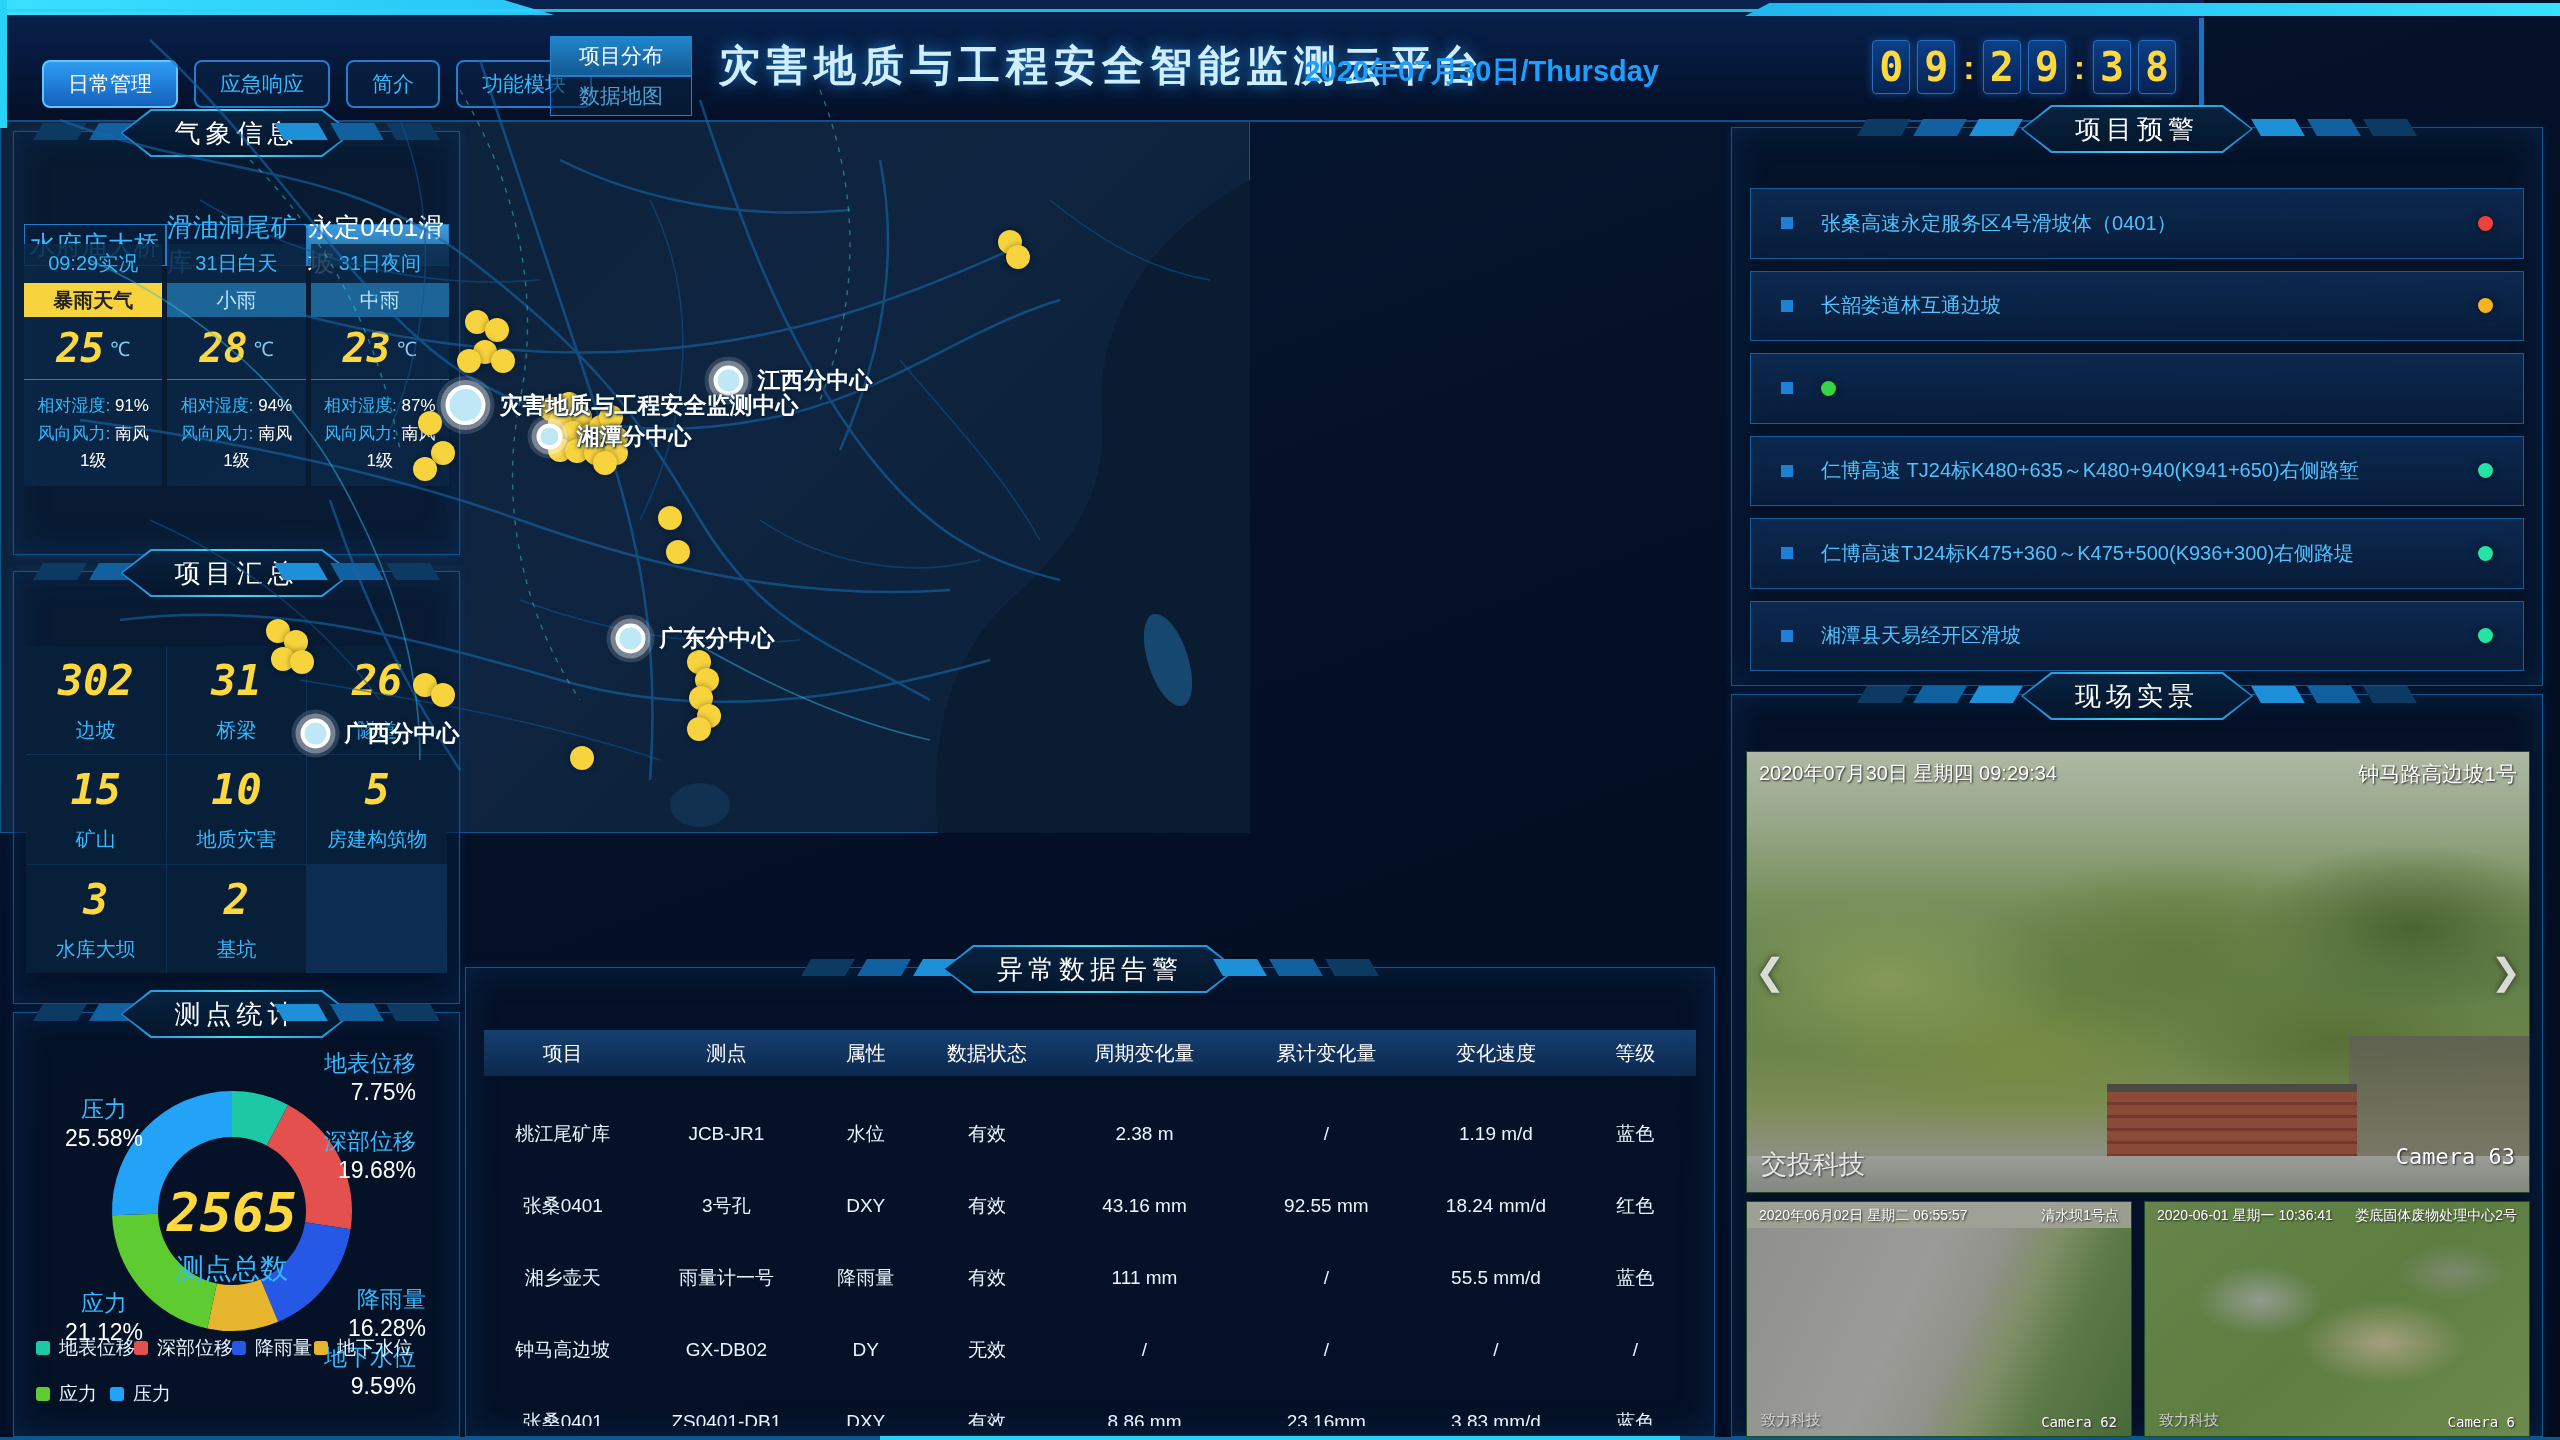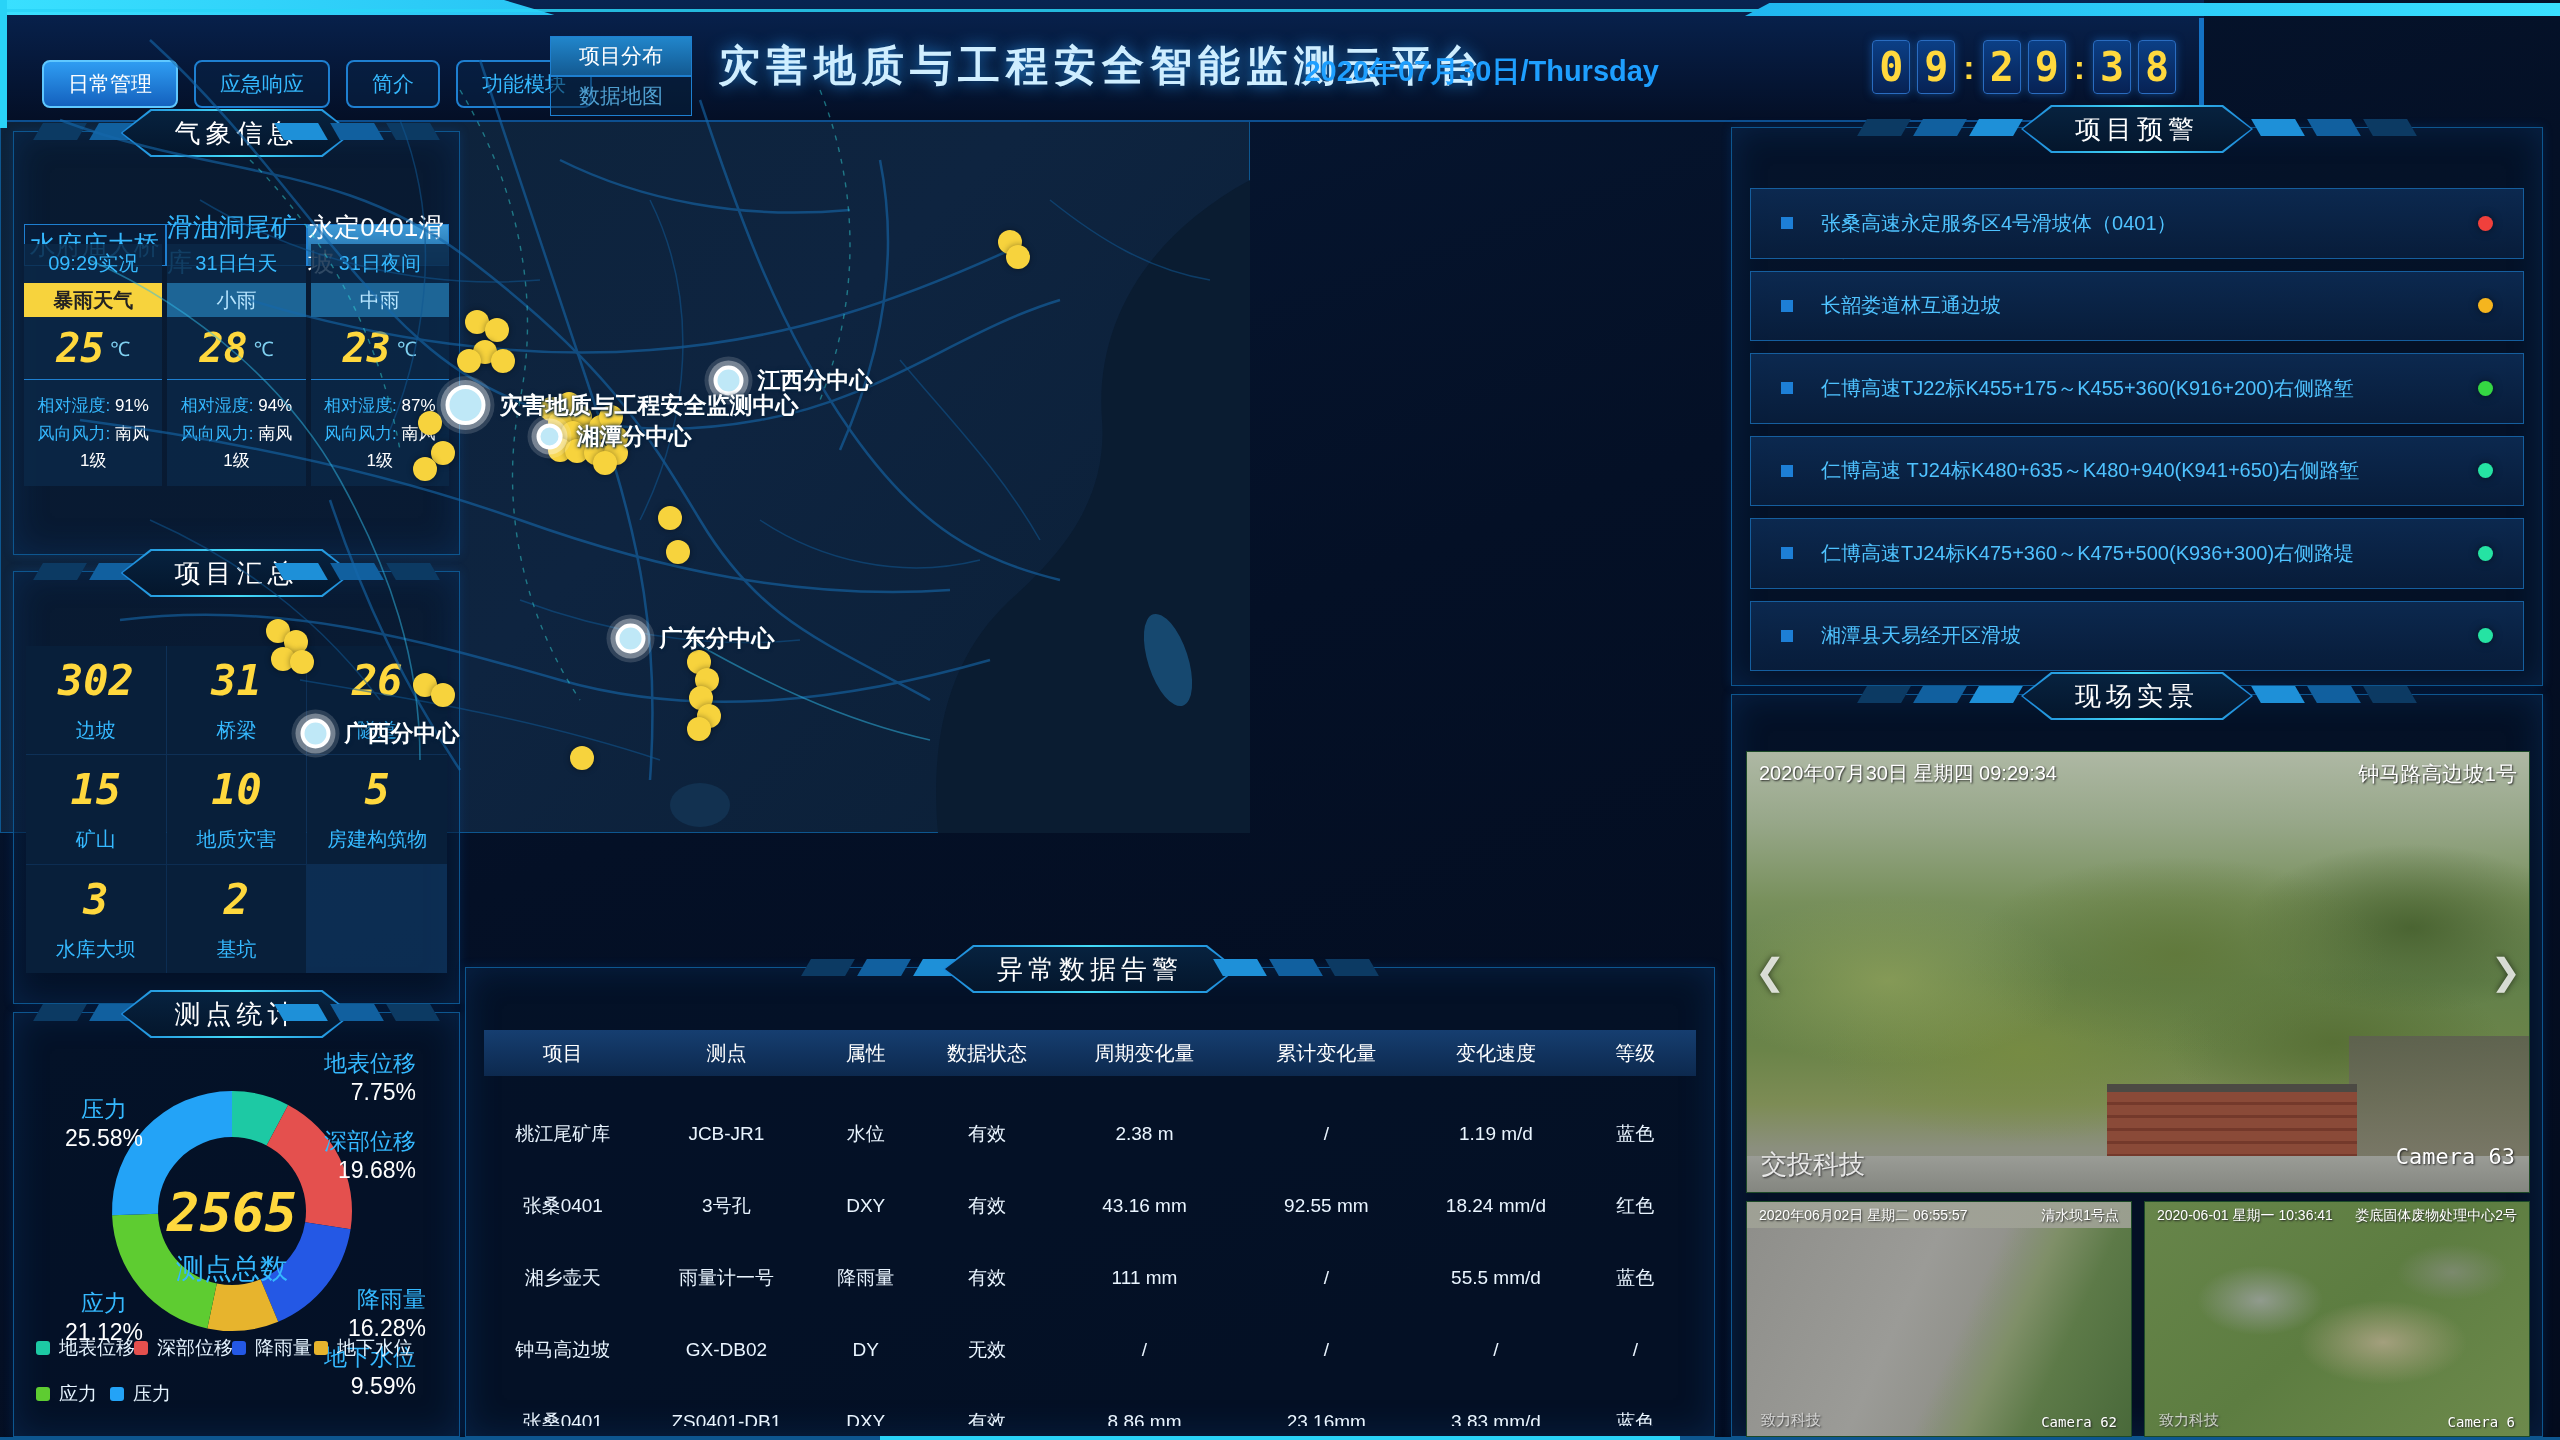--- a/index.html
+++ b/index.html
@@ -583,21 +583,20 @@
           <span class="alert-text">张桑高速永定服务区4号滑坡体（0401）</span>
           <span class="alert-dot" style="background: rgb(240, 64, 60);"></span>
         </div>
         <div class="alert-row">
           <span class="alert-bullet"></span>
           <span class="alert-text">长韶娄道林互通边坡</span>
           <span class="alert-dot" style="background: rgb(245, 181, 30);"></span>
         </div>
         <div class="alert-row">
           <span class="alert-bullet"></span>
-          <span class="alert-text">仁博高速TJ22标K455+175～K455+360(K916+200)右侧路堑</span>
           <span class="alert-dot" style="background: rgb(53, 214, 67);"></span>
         </div>
         <div class="alert-row">
           <span class="alert-bullet"></span>
           <span class="alert-text">仁博高速 TJ24标K480+635～K480+940(K941+650)右侧路堑</span>
           <span class="alert-dot" style="background: rgb(37, 227, 163);"></span>
         </div>
         <div class="alert-row">
           <span class="alert-bullet"></span>
           <span class="alert-text">仁博高速TJ24标K475+360～K475+500(K936+300)右侧路堤</span>

